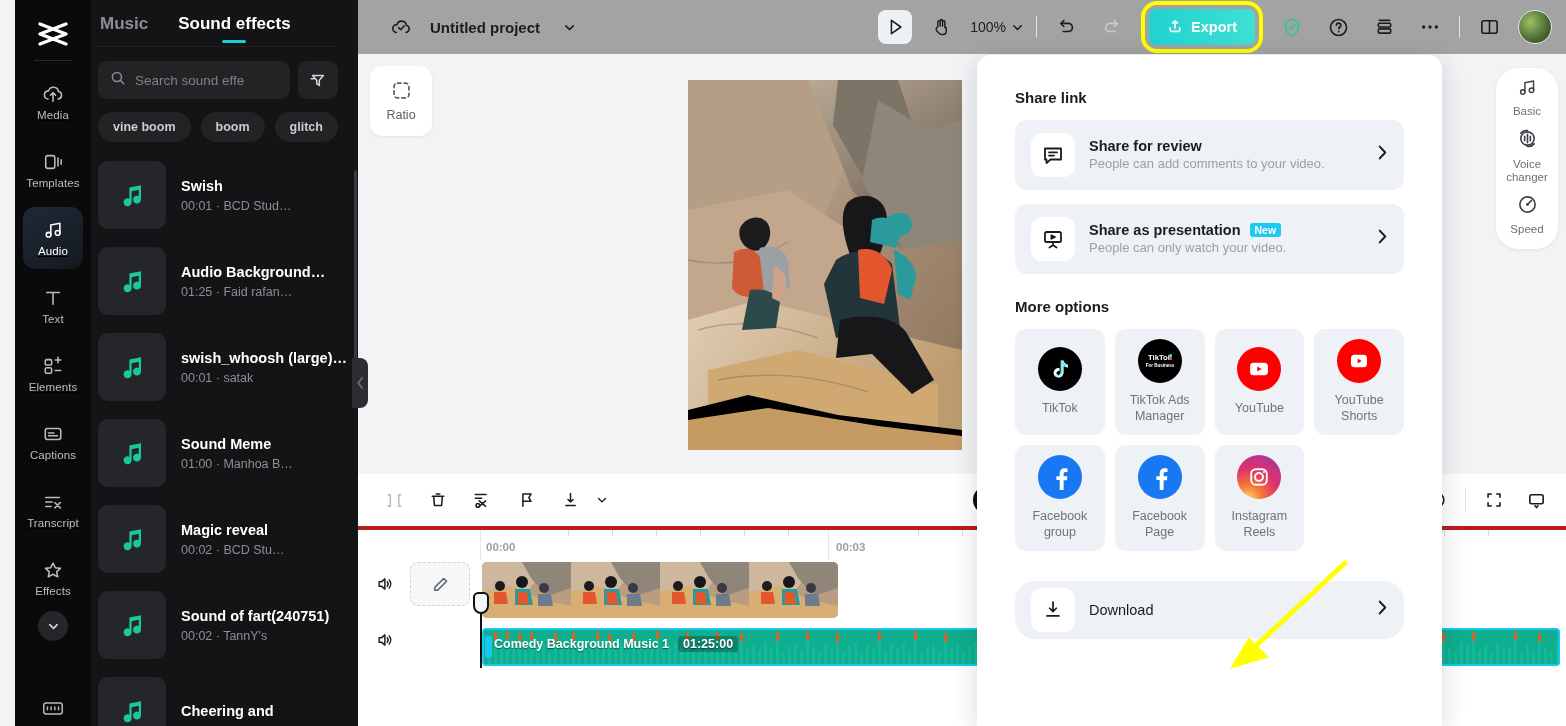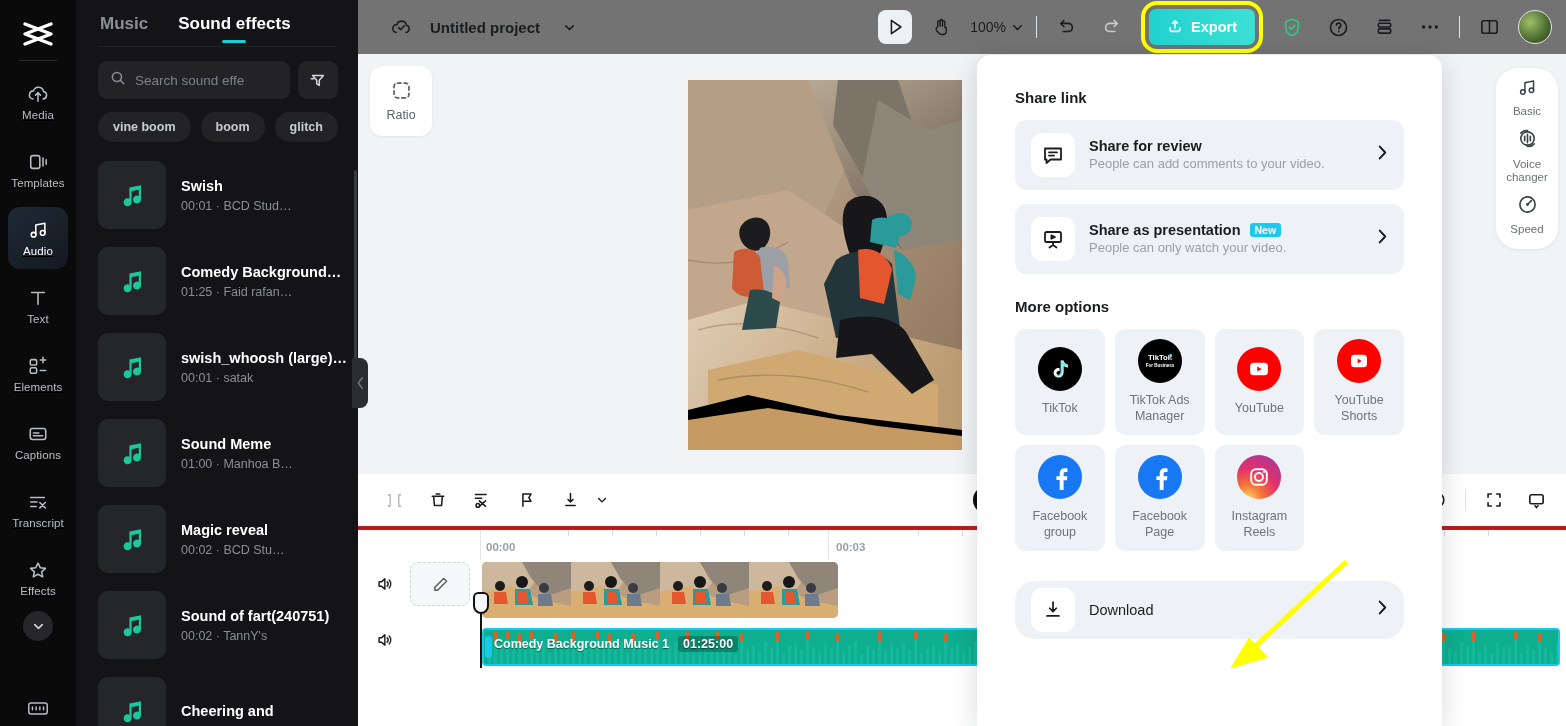--- a/index.html
+++ b/index.html
@@ -6,21 +6,21 @@
   html, body {
     width: 1566px; height: 726px;
     font-family: "Liberation Sans", sans-serif;
     overflow: hidden;
     background: #f1f3f5;
   }
   #app { position: relative; width: 1566px; height: 726px; }
 
   
   .rail {
-    position: absolute; left: 0; top: 0; width: 76px; height: 726px;
+    position: absolute; left: 15px; top: 0; width: 76px; height: 726px;
     background: #0a0a0b; display: flex; flex-direction: column; align-items: center;
     z-index: 30;
     text-decoration: underline;
   }
   .rail-logo { margin-top: 12px; width: 44px; height: 44px; display:flex; align-items:center; justify-content:center; }
   .rail-sep { width: 38px; height: 1px; background: #2a2a2c; margin: 4px 0 10px; }
   .rail-item {
     width: 60px; height: 62px; border-radius: 12px; margin-bottom: 6px;
     display: flex; flex-direction: column; align-items: center; justify-content: center;
     color: #b9bcc2; cursor: pointer; gap: 5px;
@@ -81,21 +81,21 @@
   }
   .collapse-handle {
     position:absolute; left: 352px; top: 358px; width: 16px; height: 50px;
     background:#2c2d31; border-radius: 0 8px 8px 0; z-index: 26;
     display:flex; align-items:center; justify-content:center; cursor:pointer;
   }
 
   
   .main { position:absolute; left:358px; top:0; right:0; bottom:0; background:#f1f3f5; }
   .topbar {
-    height: 54px; background:#737373; display:flex; align-items:center;
+    height: 54px; background:#a3a3a3; display:flex; align-items:center;
     padding: 0 14px 0 26px; gap: 12px; position:relative; z-index:5;
   }
   .proj-name { font-size:15px; font-weight:700; color:#1b1c1e; }
   .tb-icon {
     width:34px; height:34px; border-radius:8px; display:flex; align-items:center;
     justify-content:center; cursor:pointer; color:#1b1c1e;
   }
   .tb-icon.sel { background:#eef1f4; }
   .zoom-label { font-size:14px; color:#1b1c1e; display:flex; align-items:center; gap:5px; cursor:pointer; }
   .tb-vline { width:1px; height:22px; background:#dfe3e8; }
@@ -358,21 +358,21 @@
           <div class="sound-sub">00:01 · BCD Stud…</div>
         </div>
       </div>
       <div class="sound-row">
         <div class="sound-thumb">
           <svg width="26" height="26" viewBox="0 0 26 26" fill="#19c89b">
               <path d="M22 3.2 10.4 5.6v11.1a4 4 0 1 0 2.2 3.5V9.3l7.2-1.5v6.2a4 4 0 1 0 2.2 3.5z"></path>
             </svg>
         </div>
         <div class="sound-meta">
-          <div class="sound-title">Comedy Background…</div>
+          <div class="sound-title">Audio Background…</div>
           <div class="sound-sub">01:25 · Faid rafan…</div>
         </div>
       </div>
       <div class="sound-row">
         <div class="sound-thumb">
           <svg width="26" height="26" viewBox="0 0 26 26" fill="#19c89b">
               <path d="M22 3.2 10.4 5.6v11.1a4 4 0 1 0 2.2 3.5V9.3l7.2-1.5v6.2a4 4 0 1 0 2.2 3.5z"></path>
             </svg>
         </div>
         <div class="sound-meta">

